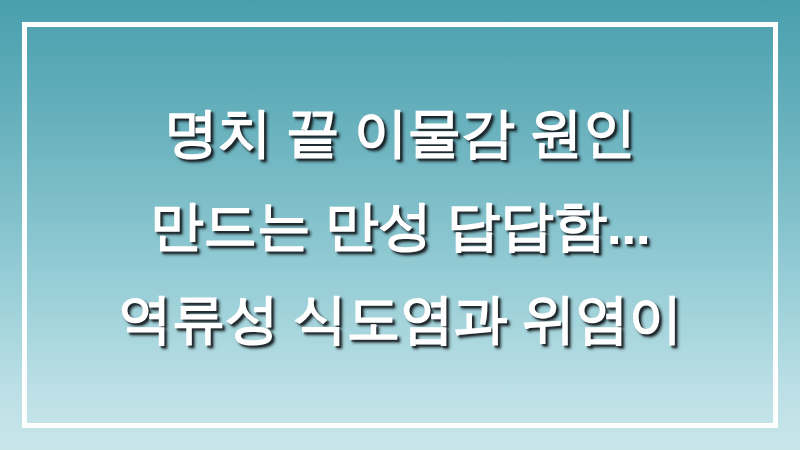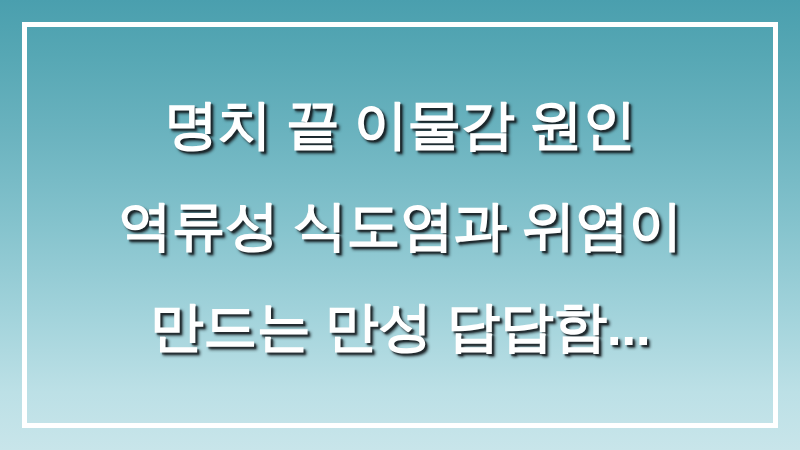--- a/index.html
+++ b/index.html
@@ -43,21 +43,21 @@
   .title-block {
     position: absolute;
     left: 0;
     right: 0;
     top: 50%;
     transform: translateY(-50%);
     display: flex;
     flex-direction: column;
     align-items: center;
     justify-content: center;
-    gap: 16px;
+    gap: 8px;
     padding: 0 40px;
     box-sizing: border-box;
   }
 
   .title-line {
     display: block;
     width: 100%;
     text-align: center;
     color: #ffffff;
     font-weight: bold;
@@ -72,17 +72,17 @@
 </style>
 </head>
 <body>
 
 <div class="canvas">
 
   <div class="frame"></div>
 
   <div class="title-block">
     <span class="title-line">명치 끝 이물감 원인</span>
+    <span class="title-line">만드는 만성 답답함...</span>
     <span class="title-line">역류성 식도염과 위염이</span>
-    <span class="title-line">만드는 만성 답답함...</span>
   </div>
 
 </div>
 
 </body></html>

